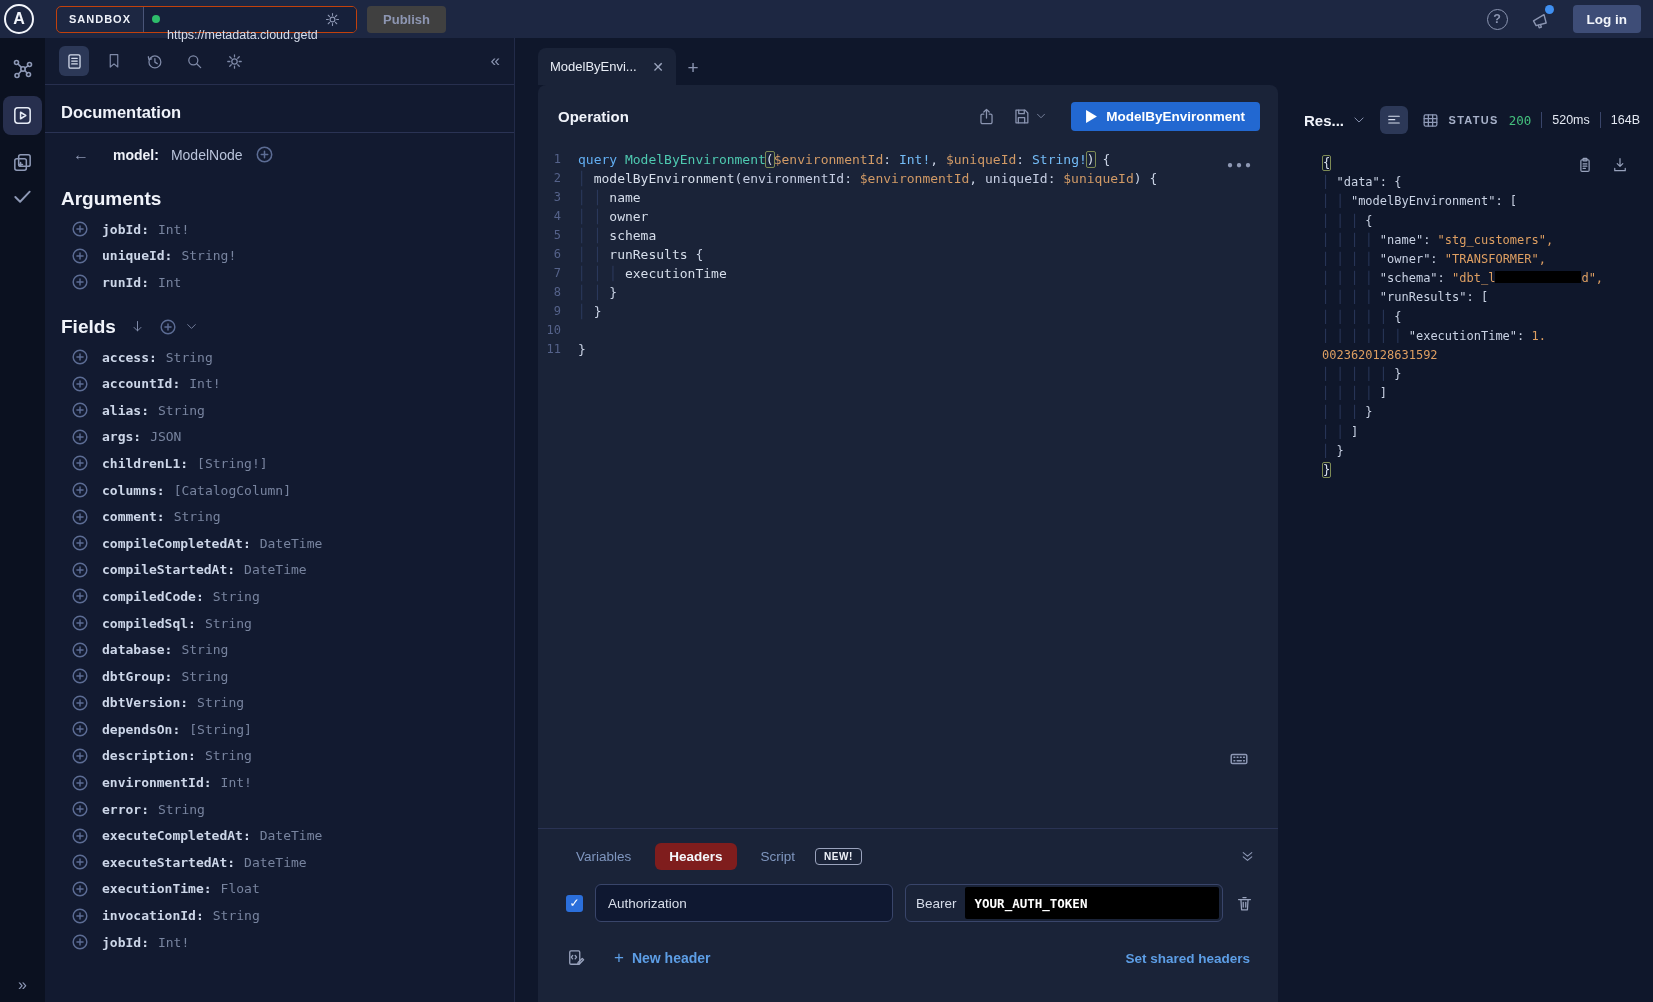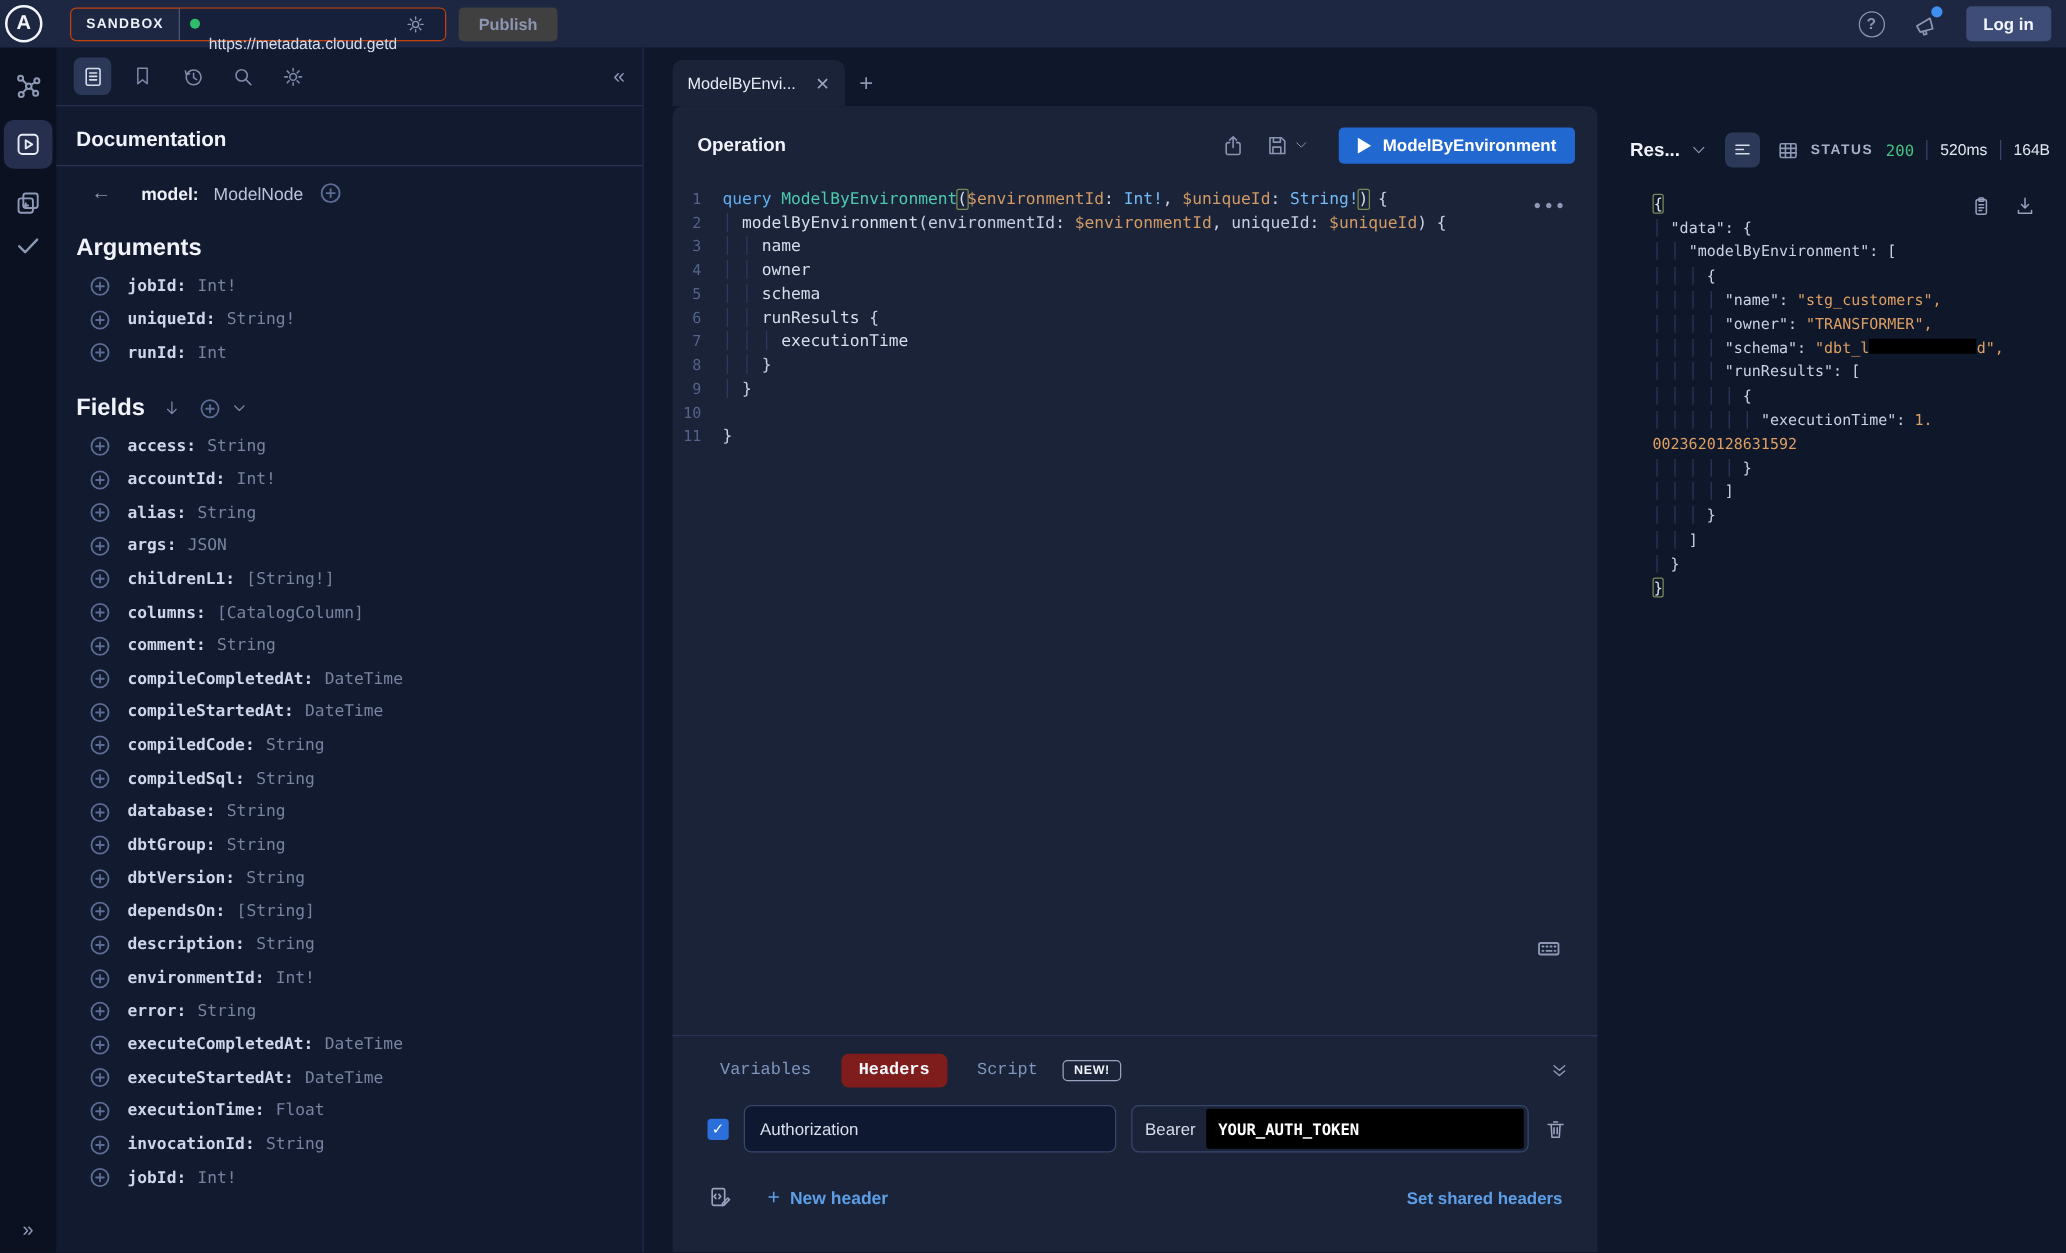--- a/index.html
+++ b/index.html
@@ -85,21 +85,21 @@
   .sg-ty { color:#74bcf7; } .sg-fl { color:#d6deeb; } .sg-ar { color:#c5cde2; }
   .sg-p  { color:#c9d2e4; } .sg-g { color:#2c3a5e; }
   .sg-bxp { color:#d6deeb; border:1px solid #7d8a55; border-radius:2px; margin:0 -1px; }
   .kebab { position:absolute; right:24px; top:18px; color:#8e98b4; font-size:10px; letter-spacing:3px; font-weight:bold; }
   .kbd-ic { position:absolute; right:28px; bottom:58px; color:#8e99b6; }
 
   .card-divider { position:absolute; left:0; right:0; top:743px; height:1px; background:#2a3354; }
 
   .bottom { position:absolute; left:0; right:0; top:744px; bottom:0; }
   .bt-tabs { display:flex; align-items:center; gap:14px; padding:14px 22px 0 28px; }
-  .bt-tab { font-size:13.5px; color:#7f96bf; padding:6px 10px;font-family:Liberation Mono, monospace; }
+  .bt-tab { font-size:13.5px; color:#7f96bf; padding:6px 10px; }
   .bt-tab.active { background:#7f1d1d; color:#f4f7fc; font-weight:bold; border-radius:6px; padding:6px 14px; }
   .new-badge { border:1px solid #9aa3bd; border-radius:4px; padding:2px 8px; font-size:10px; font-weight:bold;
     letter-spacing:0.5px; color:#eef1f8; margin-left:-4px; }
   .bt-collapse { margin-left:auto; color:#8e99b6; }
   .hdr-row { display:flex; align-items:center; margin:14px 0 0 28px; gap:12px; }
   .chk { width:17px; height:17px; background:#2b6fdb; border-radius:3px; color:#fff;
     display:flex; align-items:center; justify-content:center; font-size:12px; flex:none; }
   .hdr-name { width:298px; height:38px; background:#0f1831; border:1px solid #39456a; border-radius:6px;
     color:#d9dfeb; font-size:13.5px; padding:0 12px; font-family:"Liberation Sans", sans-serif; }
   .hdr-val { width:318px; height:38px; border:1px solid #39456a; border-radius:6px;

